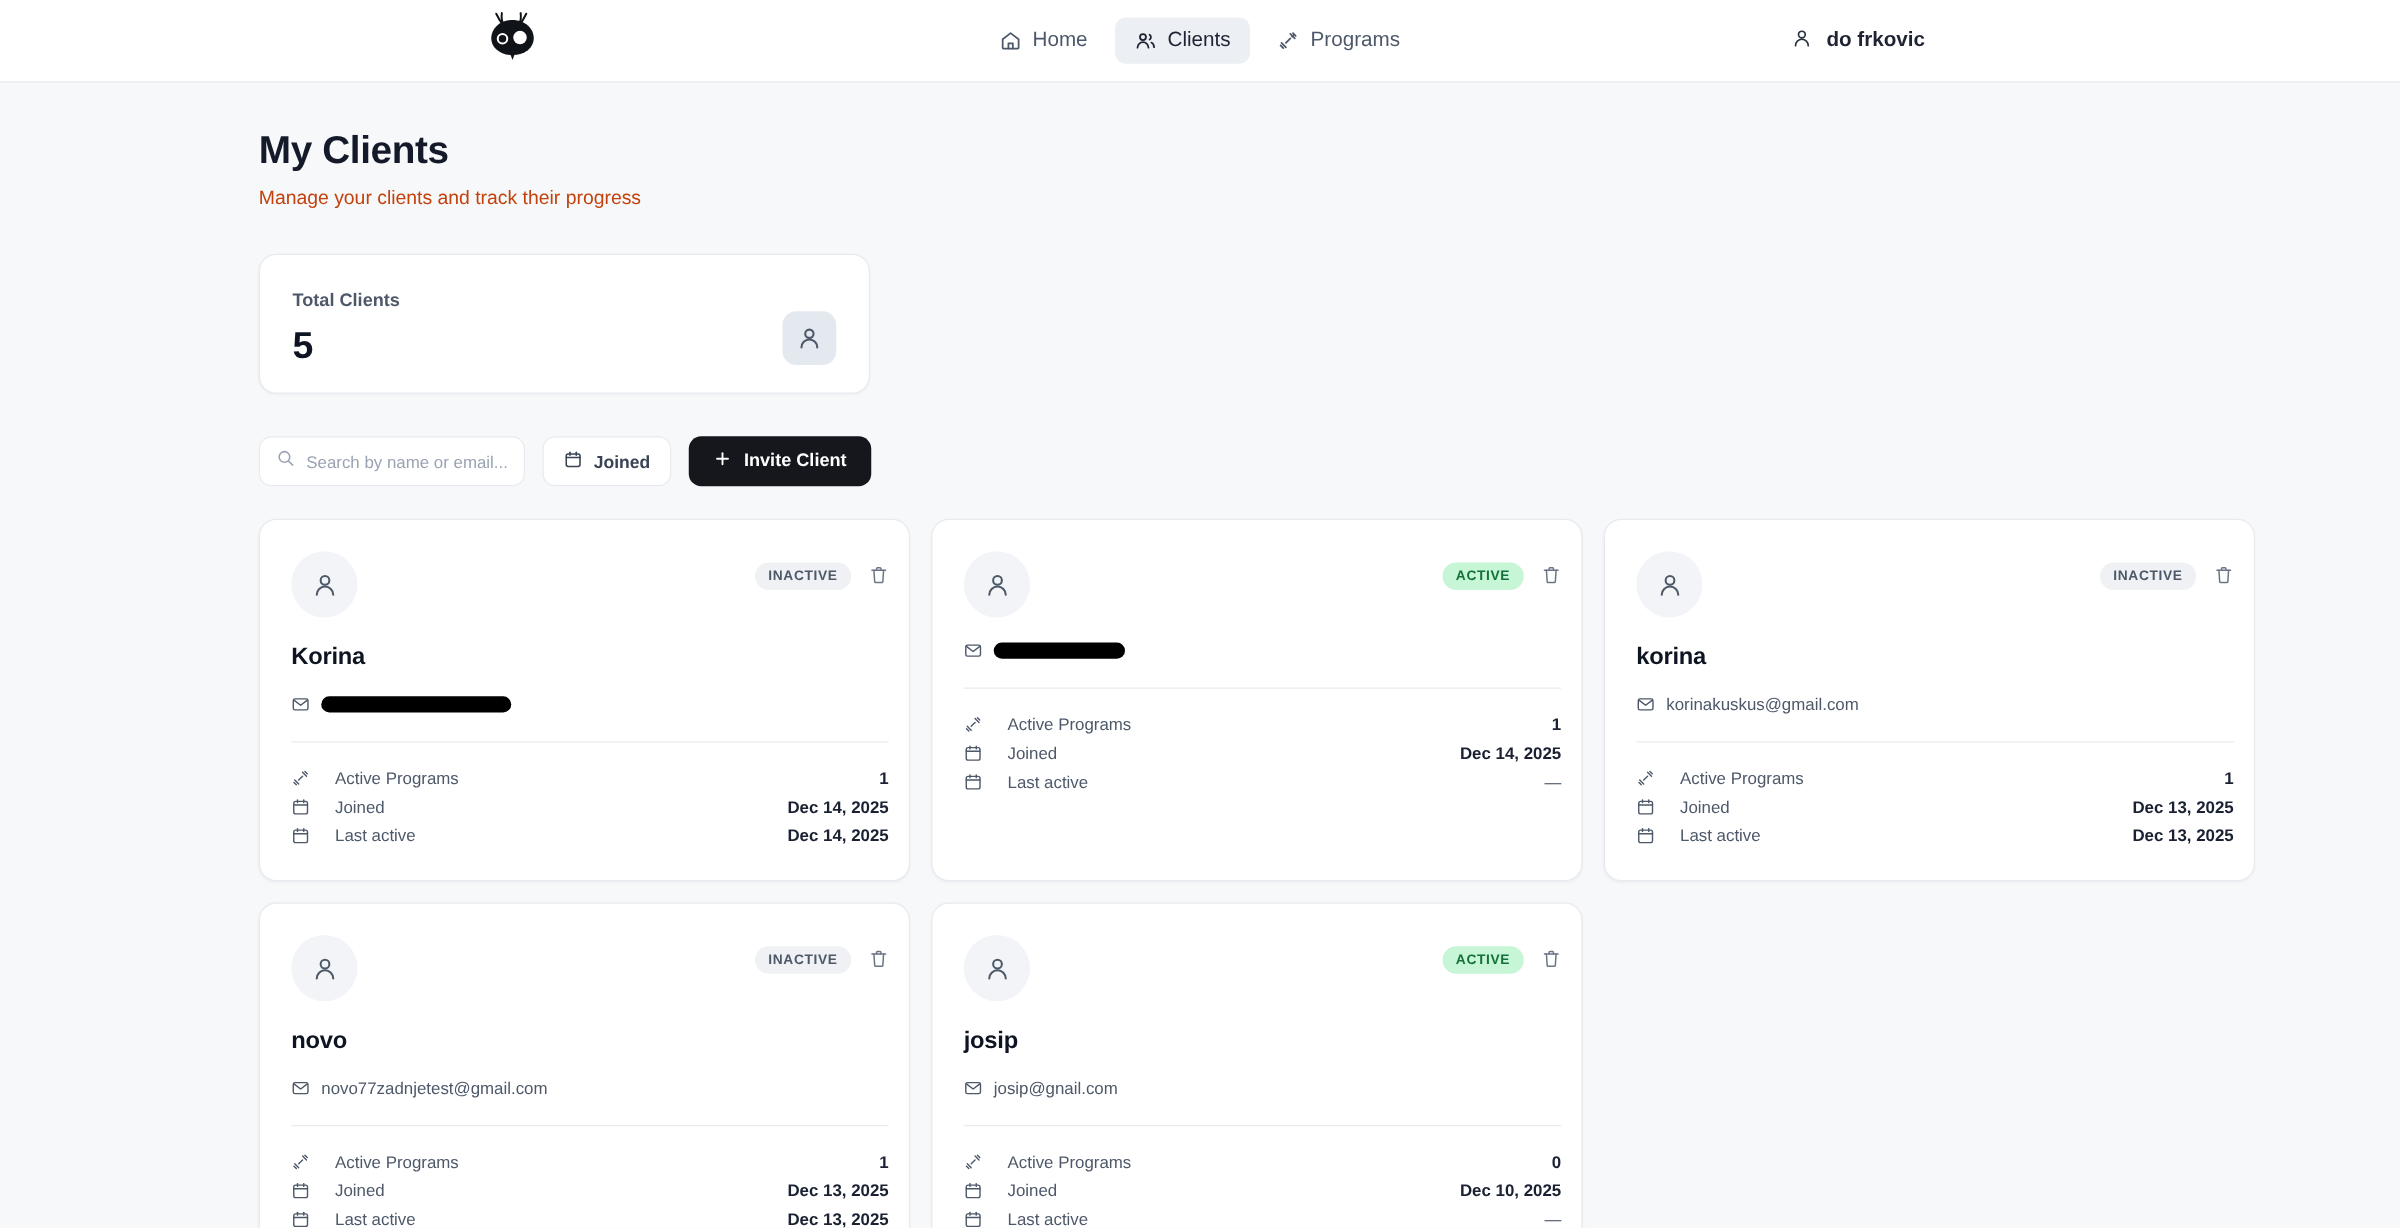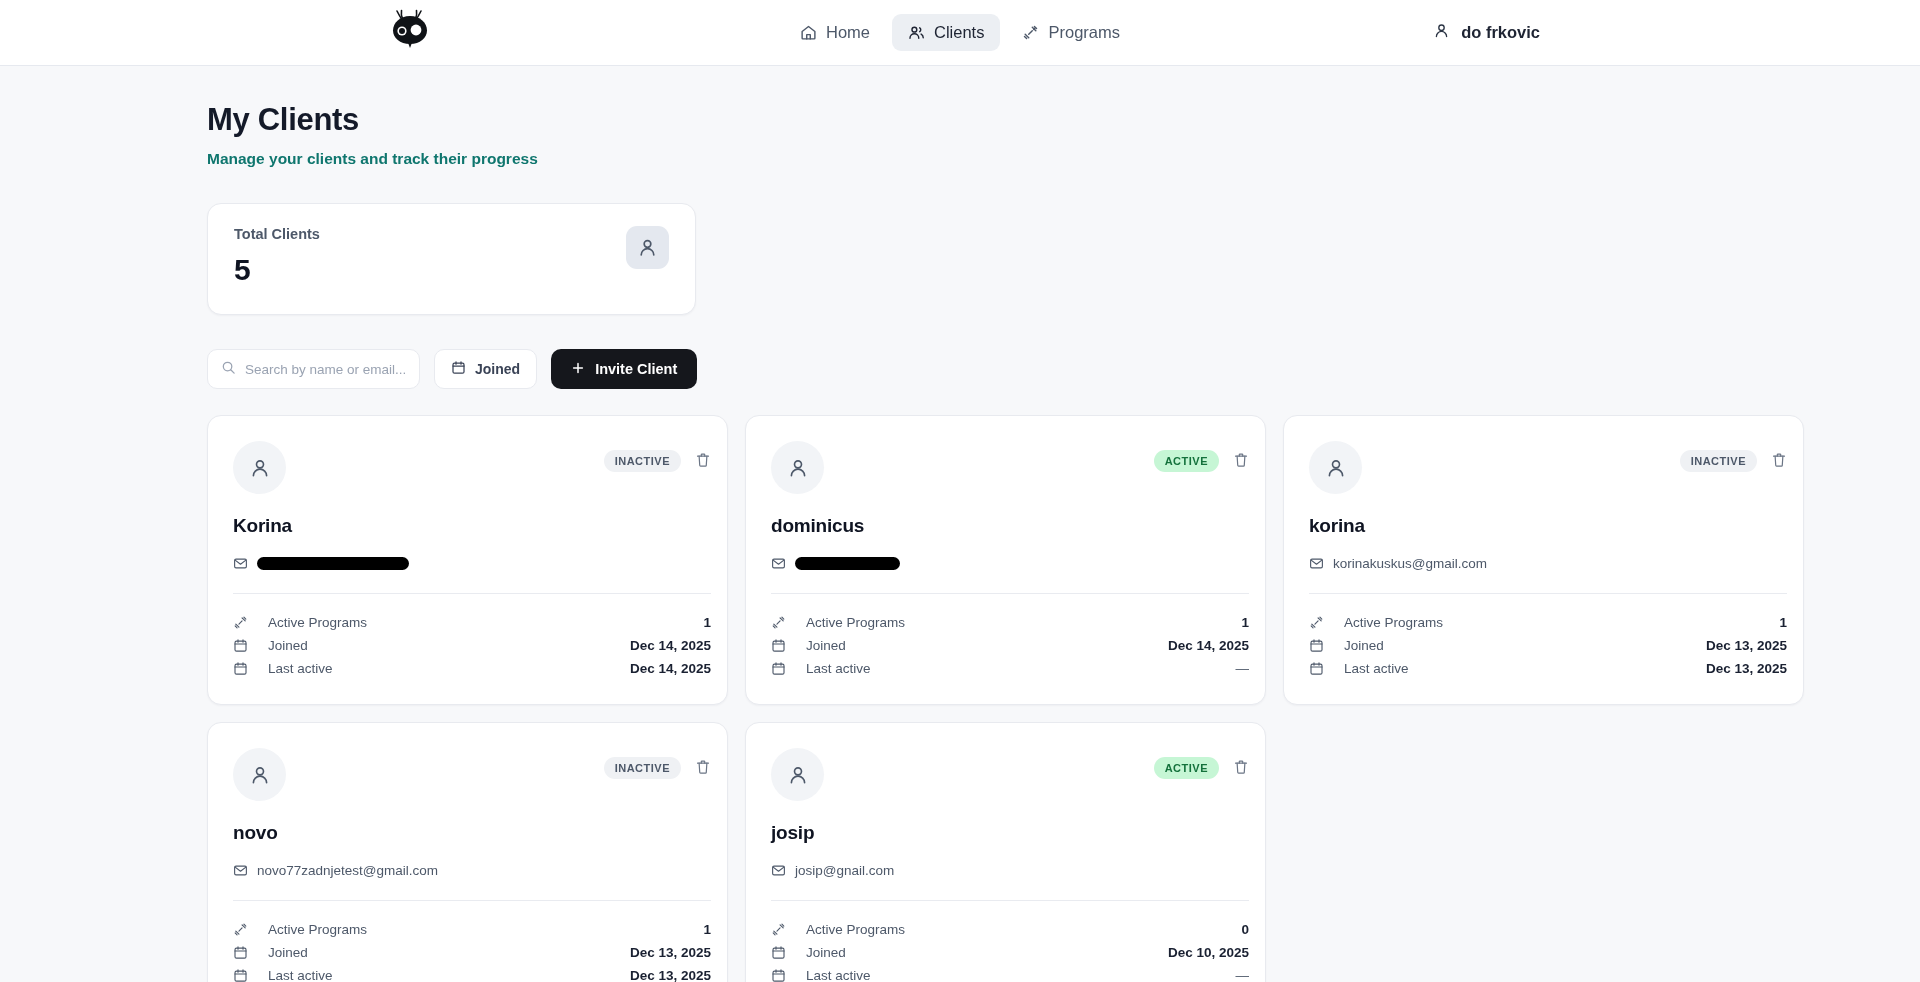--- a/index.html
+++ b/index.html
@@ -85,35 +85,34 @@
 
   .page-title {
     font-size: 31px;
     font-weight: 700;
     letter-spacing: -0.3px;
     color: #141a29;
   }
   .page-sub {
     margin-top: 12px;
     font-size: 15.5px;
-    color: #0f766e;
-    font-weight: bold;
+    color: #c2410c;
   }
 
   
   .stat-card {
     margin-top: 35px;
     width: 489px;
     height: 112px;
     background: #ffffff;
     border: 1px solid #e8eaef;
     border-radius: 14px;
     padding: 22px 26px;
     display: flex;
-    align-items: flex-start;
+    align-items: flex-end;
     justify-content: space-between;
     box-shadow: 0 1px 2px rgba(16,24,40,.04);
   }
   .stat-label {
     font-size: 14.5px;
     font-weight: 700;
     color: #4d5869;
   }
   .stat-value {
     margin-top: 13px;
@@ -533,21 +532,20 @@
             <svg width="16" height="16" viewBox="0 0 24 24" fill="none" stroke="#6b7585" stroke-width="1.8" stroke-linecap="round" stroke-linejoin="round">
               <path d="M3.8 6.3 H20.2"></path>
               <path d="M9.4 6.3 V4.3 a1 1 0 0 1 1-1 h3.2 a1 1 0 0 1 1 1 v2"></path>
               <path d="M6.2 6.3 L7.1 20 a1.2 1.2 0 0 0 1.2 1.1 h7.4 a1.2 1.2 0 0 0 1.2-1.1 l0.9-13.7"></path>
             </svg>
           </span>
         </button>
       </div>
     </div>
 
-    <div class="client-name">dominicus</div>
 
     <div class="client-email">
       <span>
         <svg class="ico" width="15" height="15" viewBox="0 0 24 24" fill="none" stroke="#4d5869" stroke-width="1.8" stroke-linecap="round" stroke-linejoin="round">
           <rect x="2.6" y="5" width="18.8" height="14" rx="2.2"></rect>
           <path d="M3.4 6.6 L12 13.2 L20.6 6.6"></path>
         </svg>
       </span>
       <span class="email-text redacted" style="width: 105px;"></span>
     </div>

